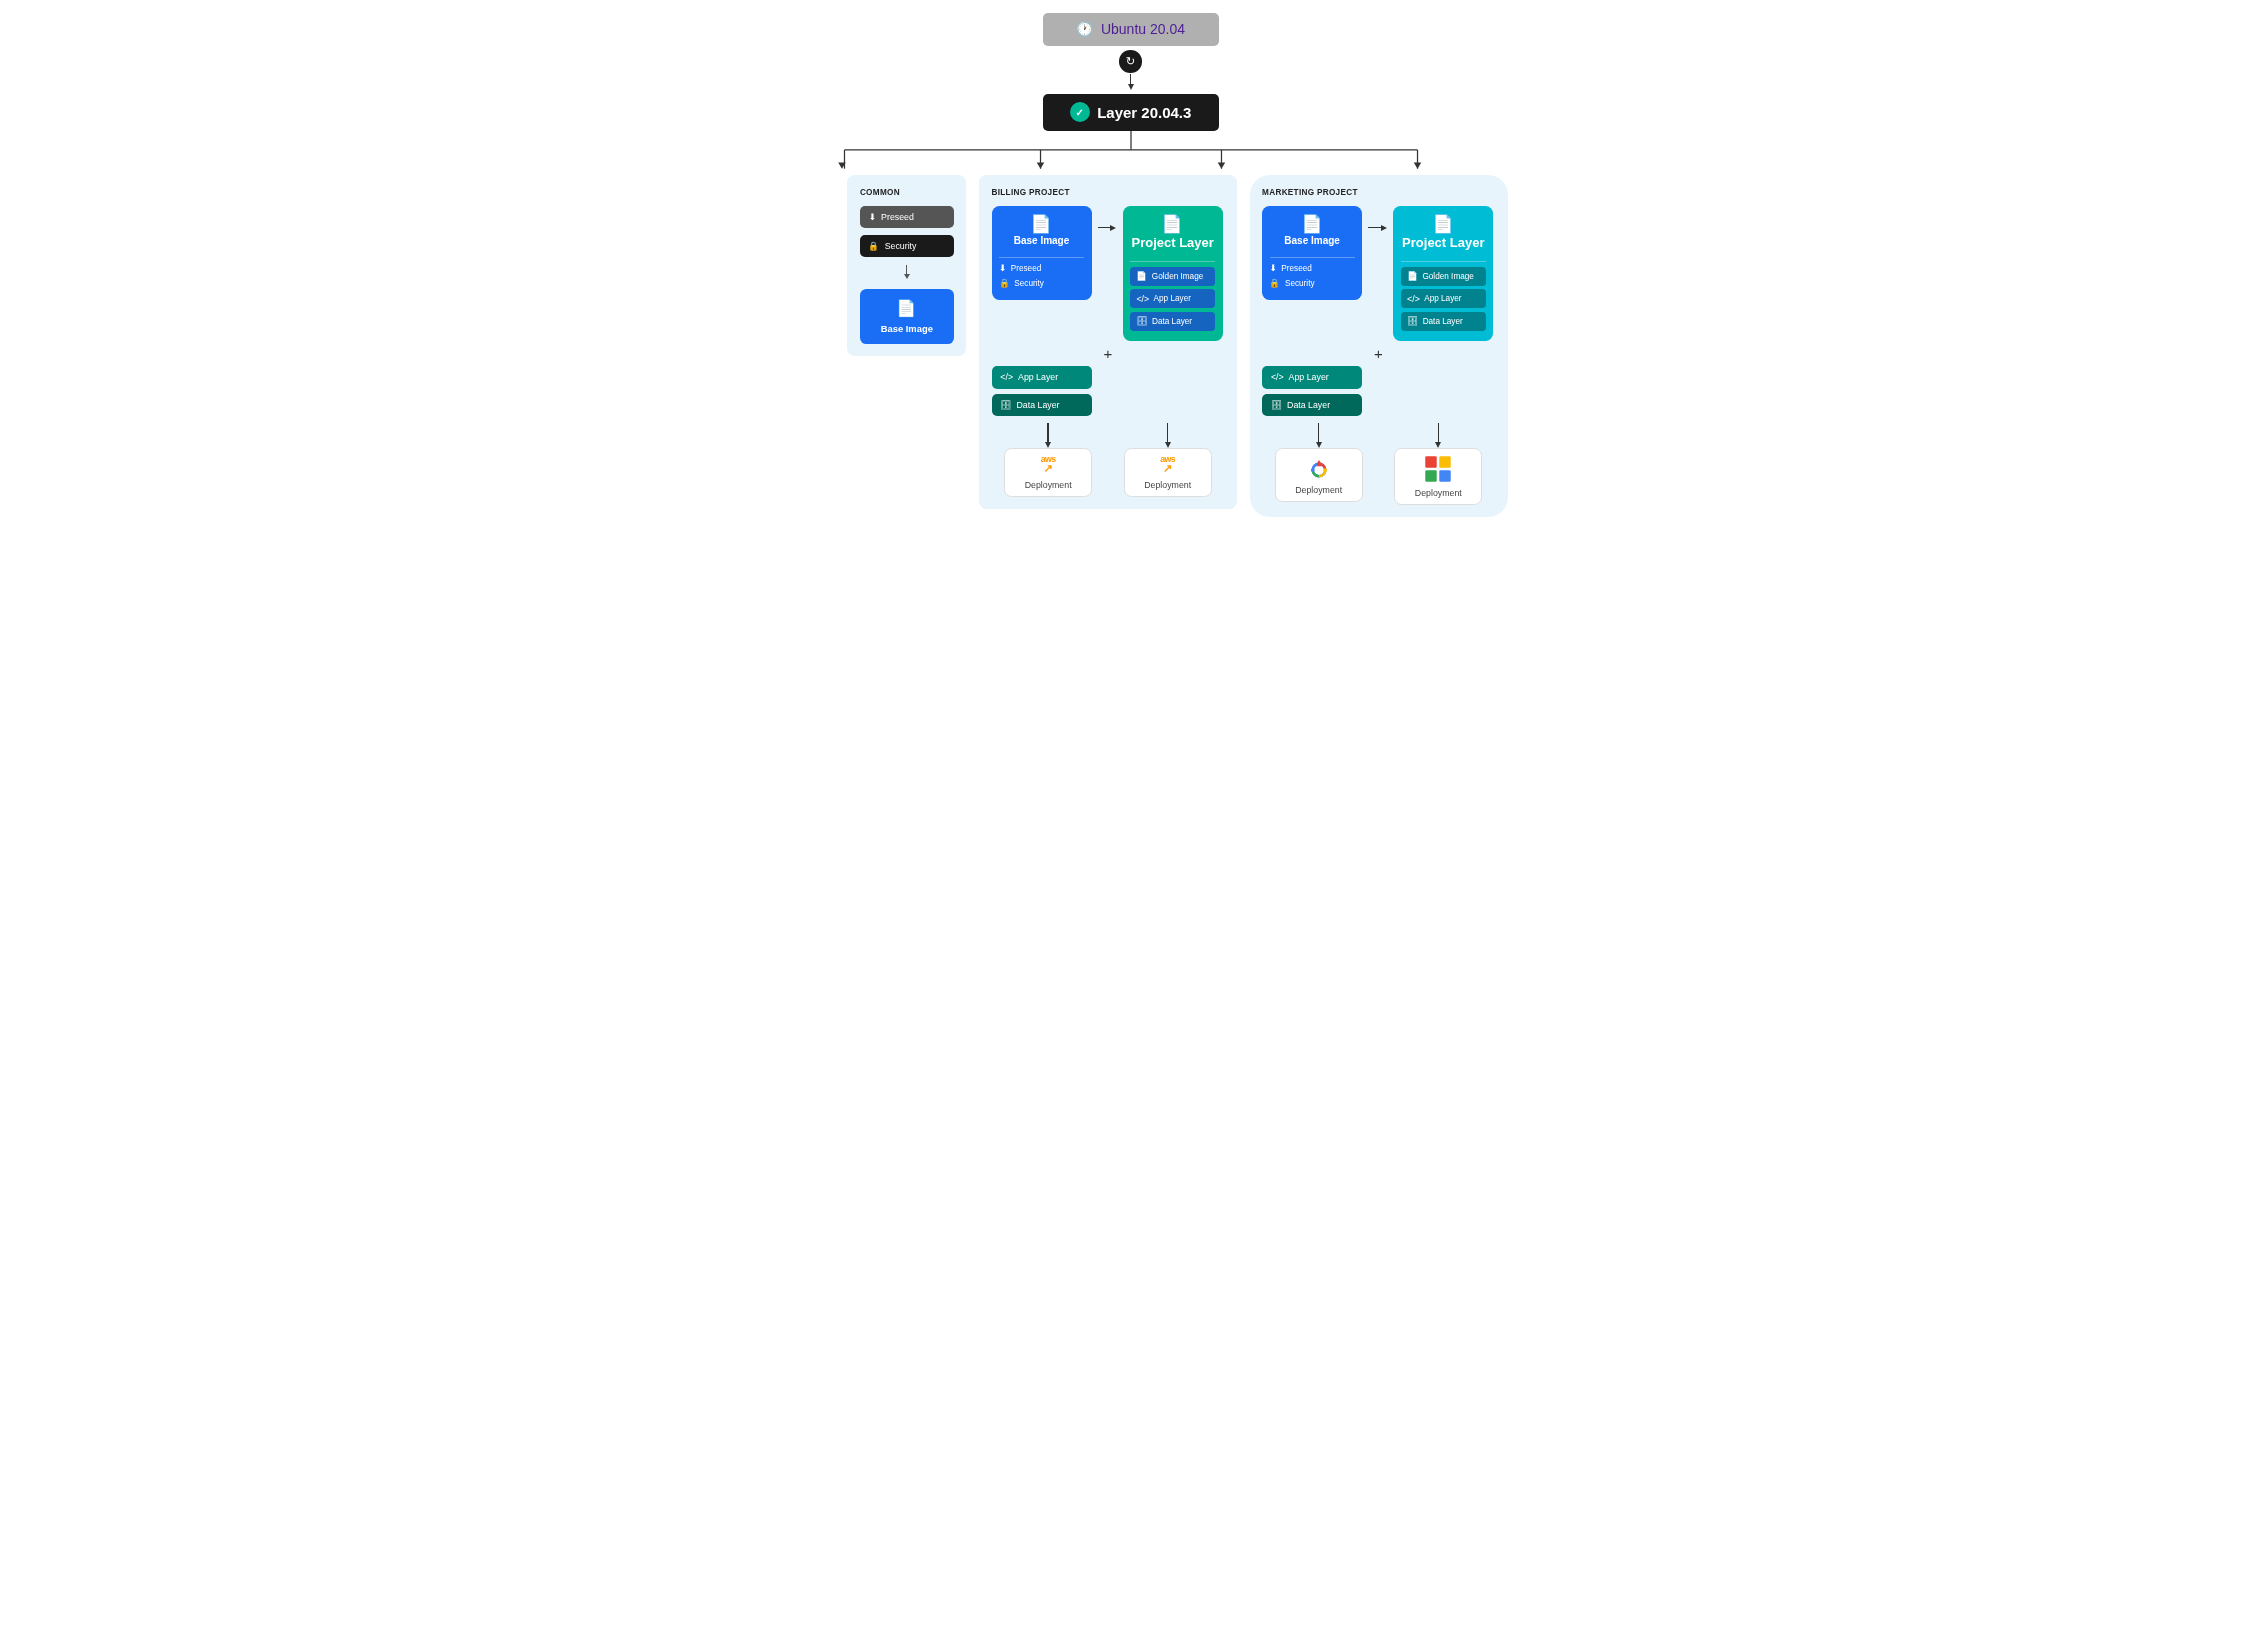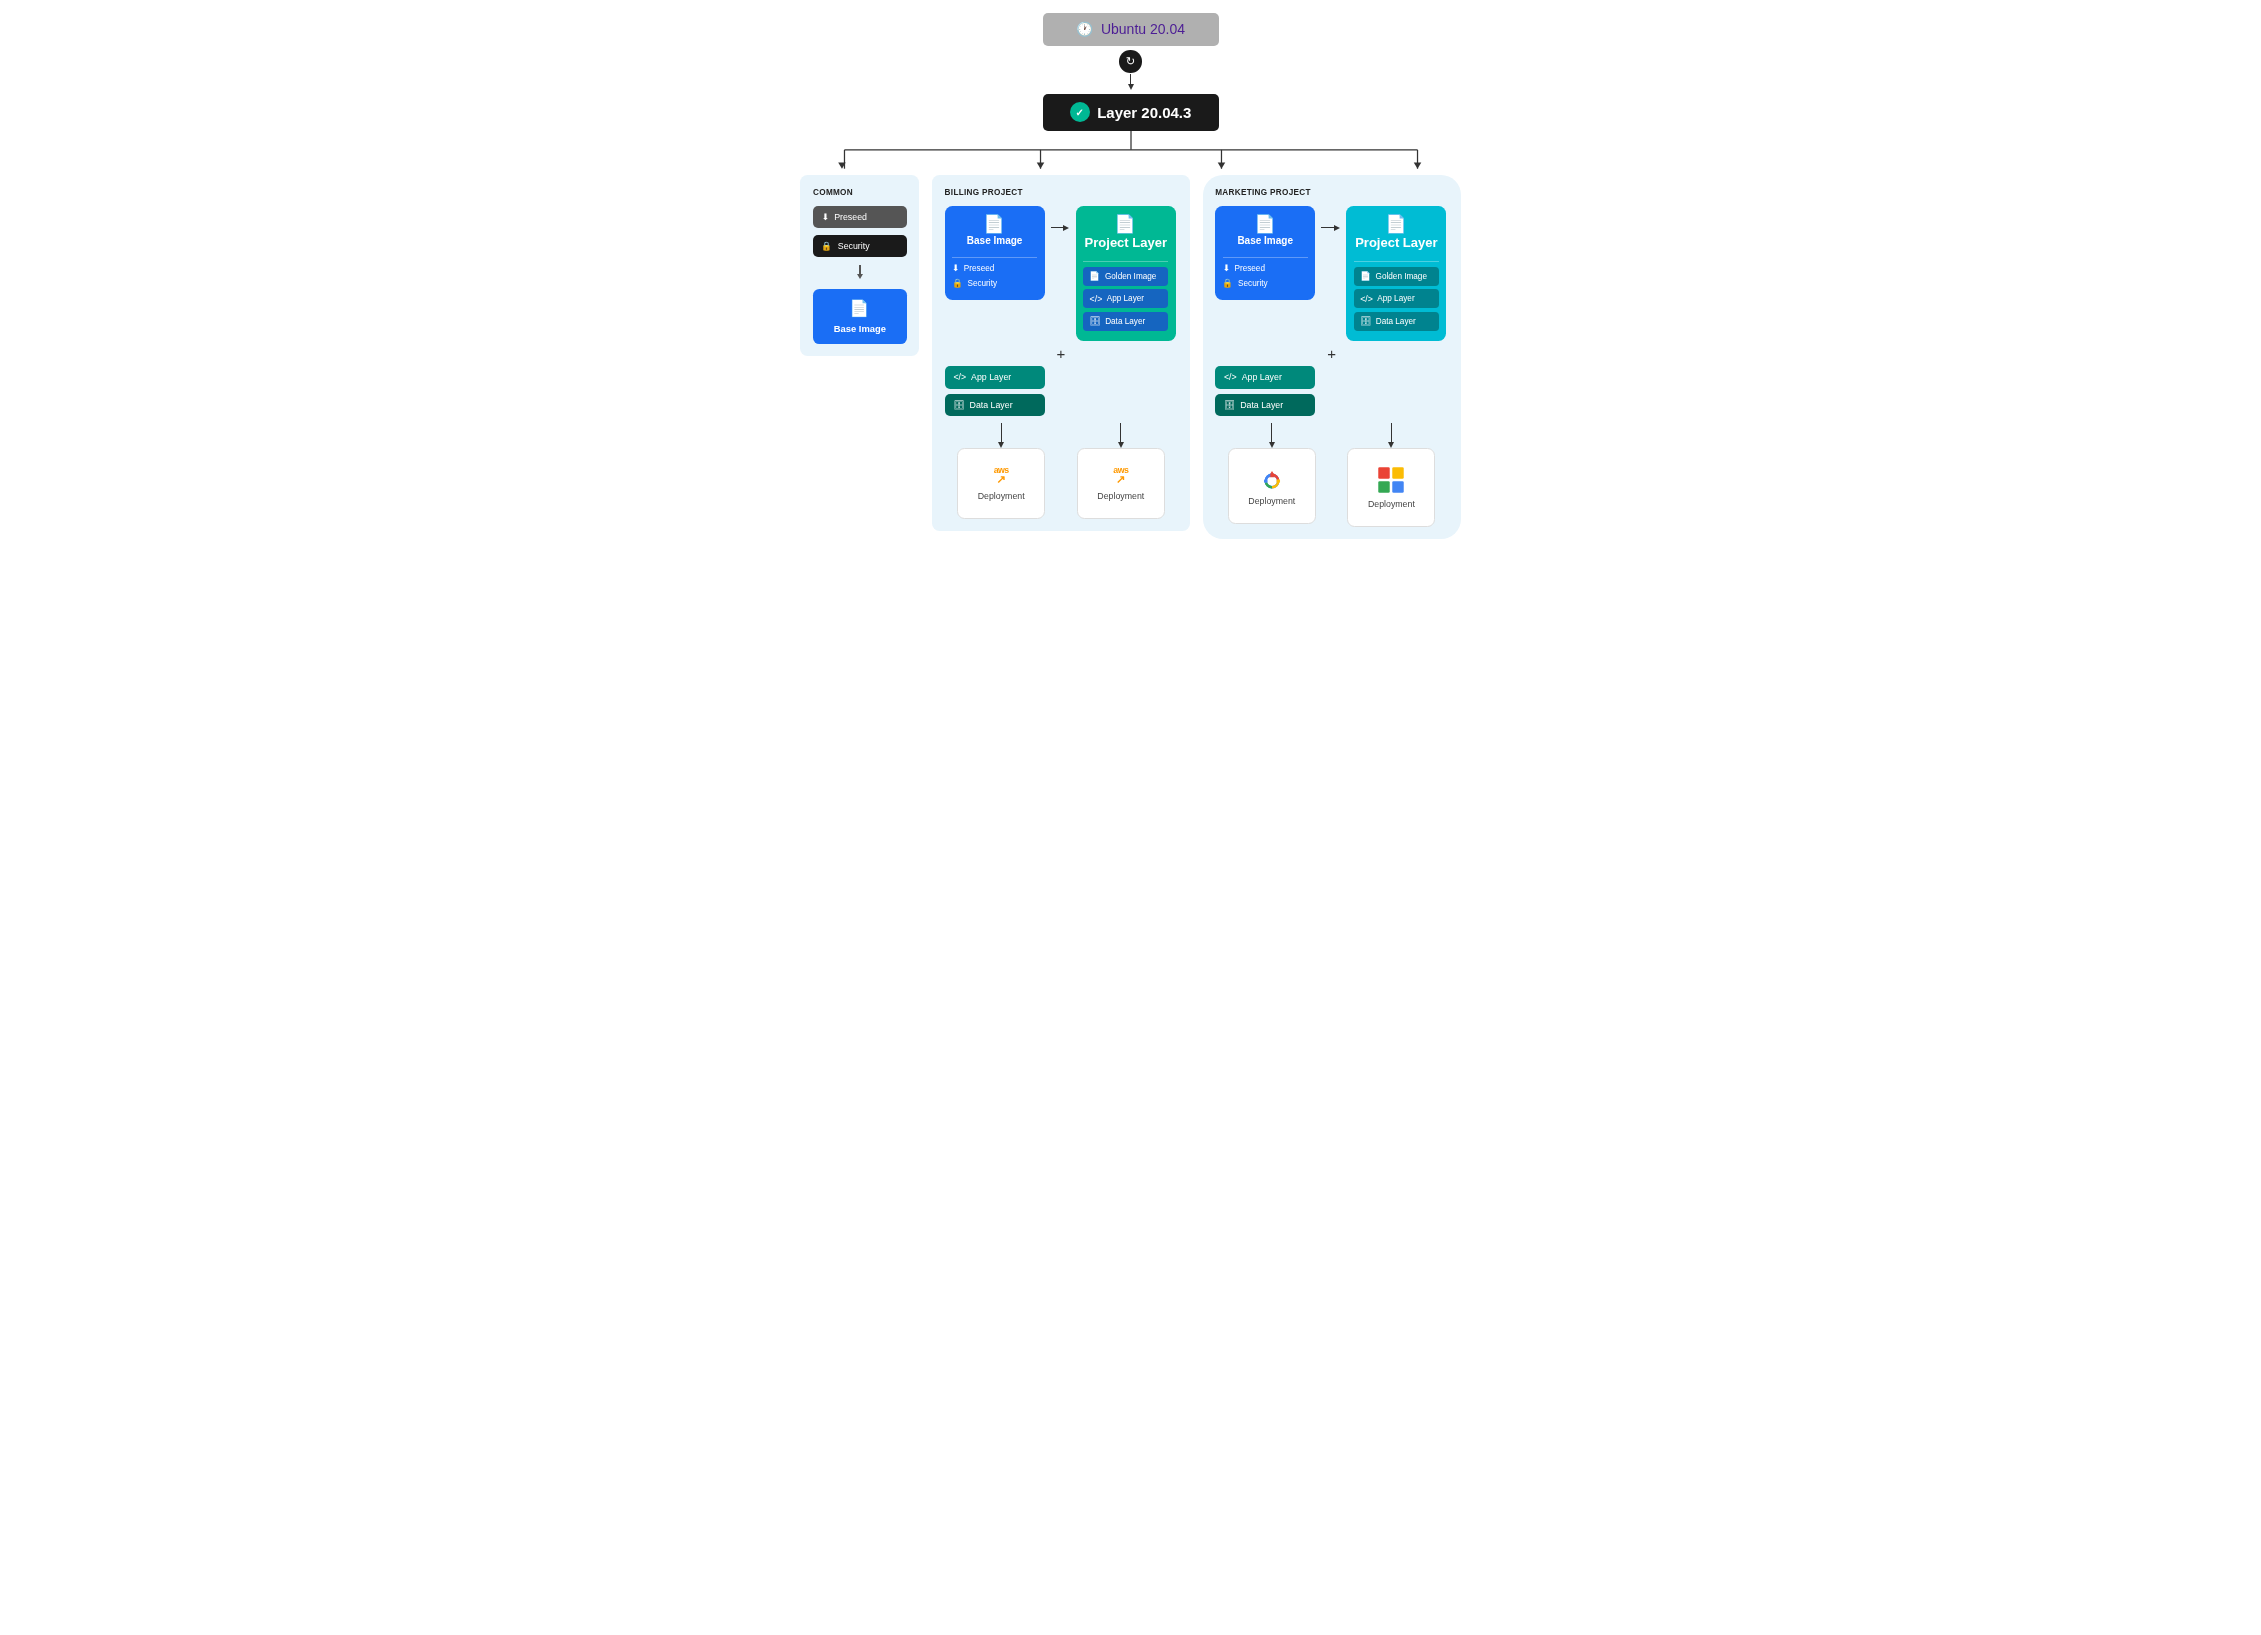--- a/index.html
+++ b/index.html
@@ -88,21 +88,21 @@
       border-left: 3.8px solid transparent;
       border-right: 3.8px solid transparent;
       border-top: 6.3px solid #333;
     }
 
     
     .columns-row {
       display: flex;
       width: 100%;
       gap: 12.6px;
-      justify-content: center;
+      justify-content: flex-end;
     }
 
     
     .section-box {
       background: #e8f4fb;
       border-radius: 7.5px;
       padding: 12.6px;
       display: flex;
       flex-direction: column;
       align-items: flex-start;
@@ -308,21 +308,21 @@
       font-weight: 500;
       width: 100%;
     }
     .app-layer-btn { background: #00897b; }
     .data-layer-btn { background: #00695c; }
 
     .deploy-box {
       background: white;
       border: 0.9px solid #ddd;
       border-radius: 7.5px;
-      padding: 17px 10px;
+      padding: 6px 10px;
       display: flex;
       flex-direction: column;
       align-items: center;
       gap: 5px;
       min-width: 88px;
     }
     .deploy-text {
       font-size: 8.8px;
       color: #444;
       font-weight: 500;

